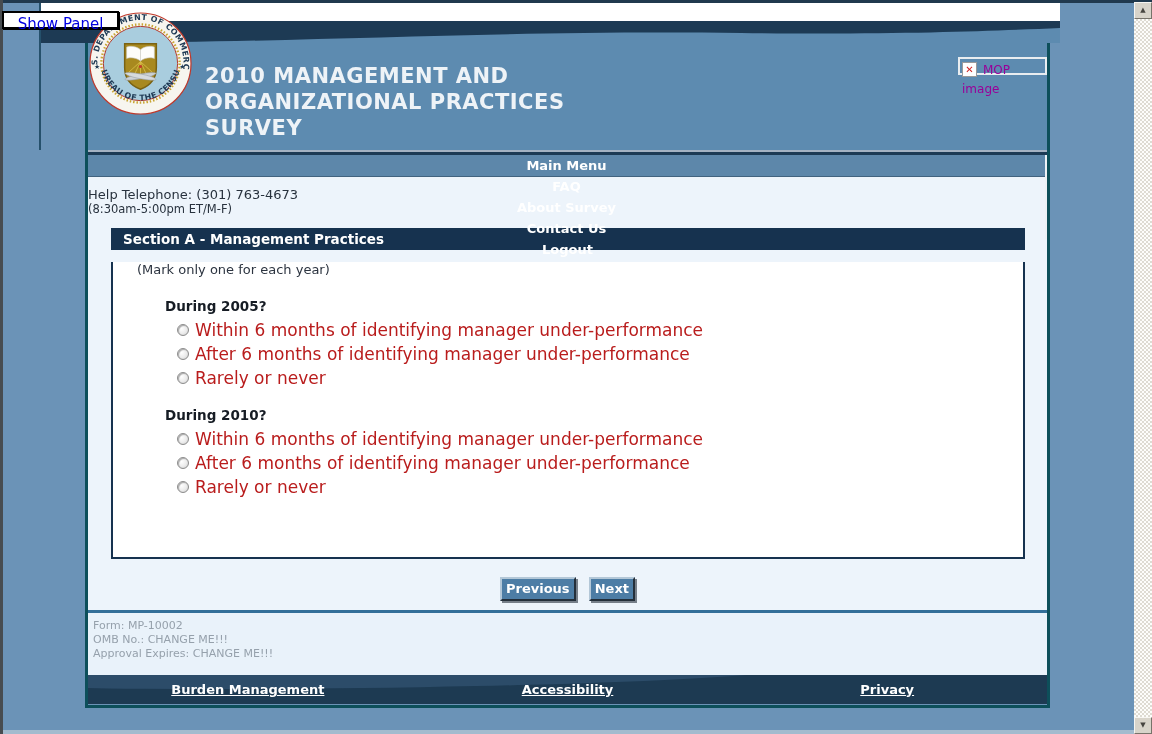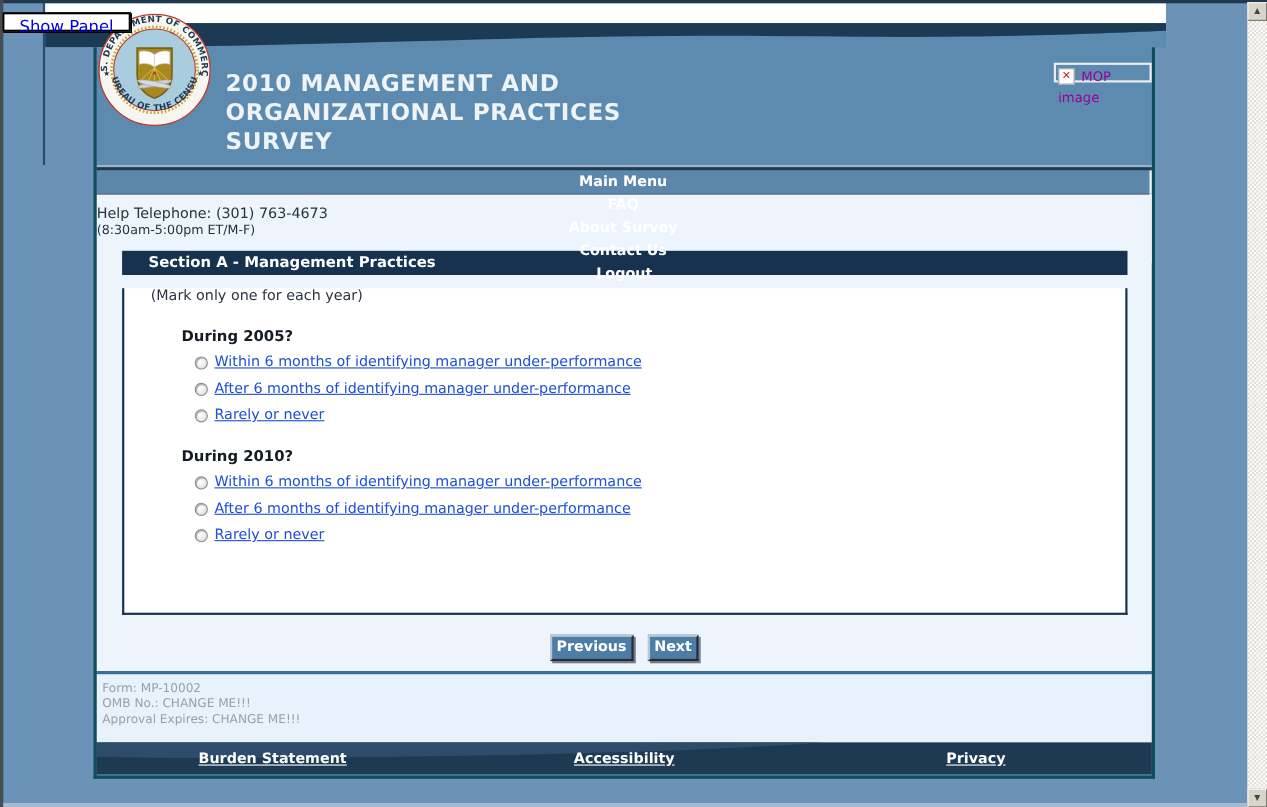--- a/index.html
+++ b/index.html
@@ -64,37 +64,37 @@
   .nav-item:last-child { border-right:none; }
 
   .page-body { height:433px; background:#edf4fb; overflow:hidden; }
   .help-tel  { text-align:left; padding:10px 5px 0 0; color:#28323e; }
   .help-line1 { font-size:13px; line-height:15px; }
   .help-line2 { font-size:11.5px; line-height:14px; }
 
   .section-box { width:914px; margin:12px 0 0 23px; }
   .section-header {
     height:22px; background:#16324f; color:#fff;
-    font-size:13.5px; font-weight:bold; line-height:22px; padding-left:24px;
+    font-size:13.5px; font-weight:bold; line-height:22px; padding-left:12px;
   }
   .section-body { background:#fff; border:2px solid #16324f; border-top:none; height:297px; }
   .question    { font-size:13.5px; font-weight:bold; color:#161c24; margin:9px 0 0 24px; }
   .instruction { font-size:13px; color:#2c3440; margin:12px 0 0 24px; }
   .group-label { font-size:13.5px; font-weight:bold; color:#161c24; margin:21px 0 0 52px; }
   .option-row  { display:flex; align-items:center; margin:7px 0 0 64px; height:17px; }
   .option-row:first-of-type { margin-top:13px; }
   .option-row input[type=radio] {
     appearance:none; -webkit-appearance:none;
     width:12px; height:12px; border-radius:50%;
     border:1px solid #8c8c8c;
     background:radial-gradient(circle at 35% 35%, #fff 0%, #ececec 55%, #c9c9c9 100%);
     box-shadow:inset 1px 1px 1px rgba(0,0,0,0.3);
     margin:0; cursor:pointer;
   }
-  .option-label { font-size:13px; color:#1d4ed8; margin-left:6px;text-decoration:underline; }
+  .option-label { font-size:17px; color:#b91c1c; margin-left:6px; }
 
   .button-row { text-align:center; margin-top:18px; }
   .nav-btn {
     background:#4d7da5; color:#fff; font-size:13px; font-weight:bold;
     font-family:"DejaVu Sans","Liberation Sans",sans-serif;
     border-top:2px solid #b3c7d7; border-left:2px solid #b3c7d7;
     border-right:2px solid #242f3a; border-bottom:2px solid #242f3a;
     box-shadow:2px 2px 0 rgba(96,106,116,0.85);
     padding:2px 4px 3px; margin:0 4px; cursor:pointer;
   }
@@ -219,21 +219,21 @@
   <div class="divider"></div>
 
   <div class="footer-info">
     <div>Form: MP-10002</div>
     <div>OMB No.: CHANGE ME!!!</div>
     <div>Approval Expires: CHANGE ME!!!</div>
   </div>
 
   <div class="footer-nav">
     <div class="footer-cell">
-      <a href="#">Burden Statement</a>
+      <a href="#">Burden Management</a>
     </div>
     <div class="footer-cell">
       <a href="#">Accessibility</a>
     </div>
     <div class="footer-cell">
       <a href="#">Privacy</a>
     </div>
   </div>
 
 </div>

